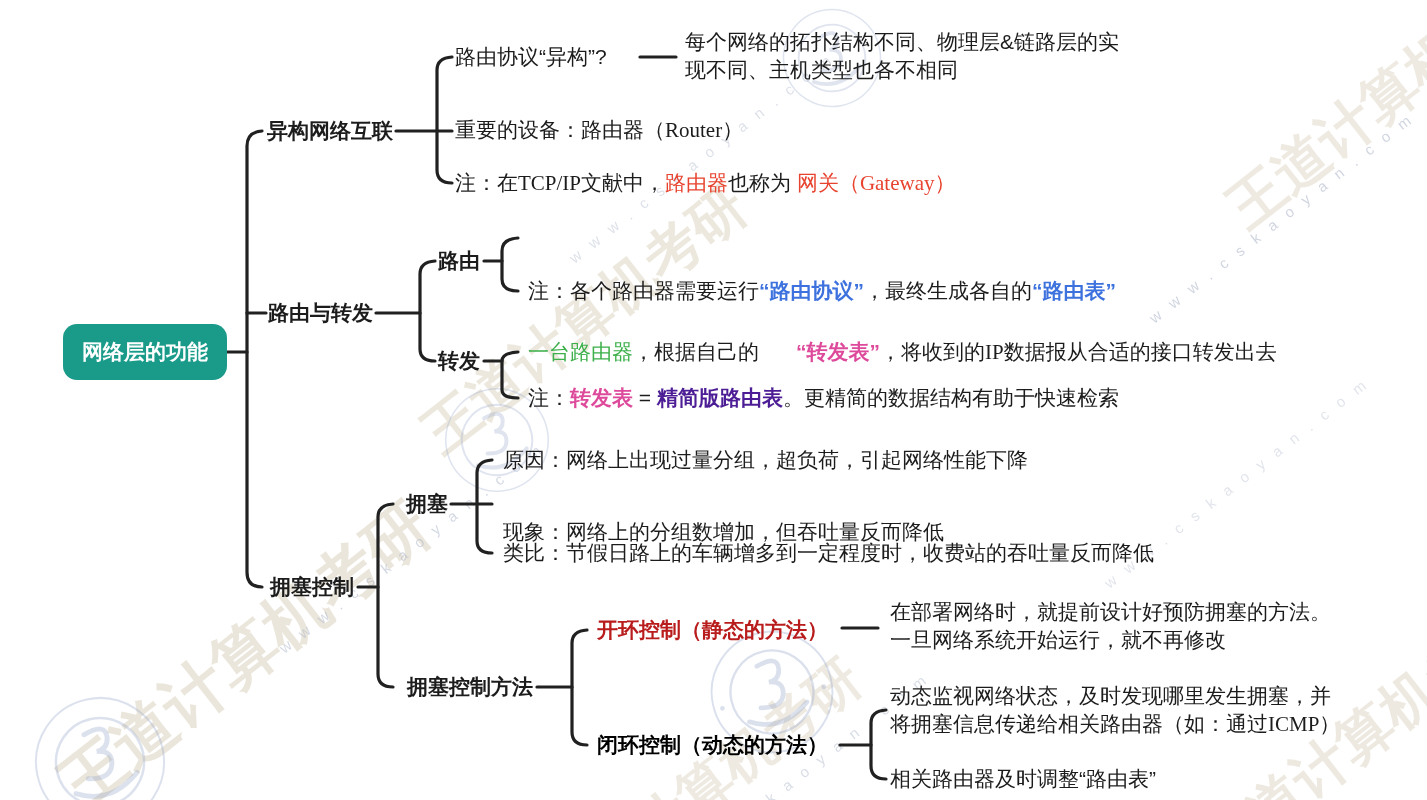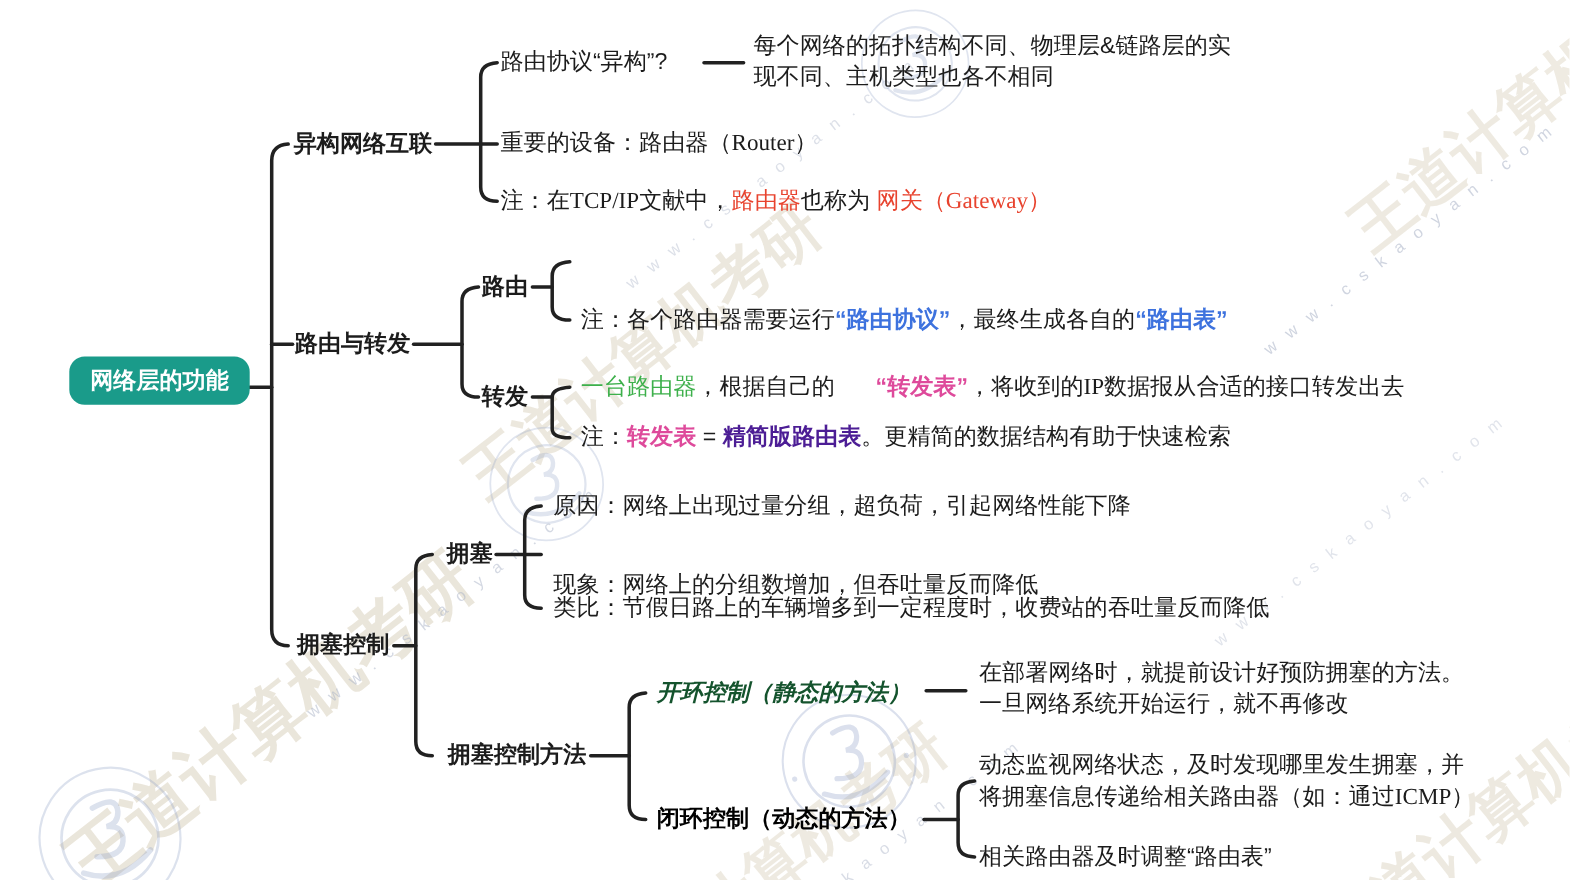--- a/index.html
+++ b/index.html
@@ -16,21 +16,21 @@
   
   .wires{position:absolute;left:0;top:0;z-index:1;}
   .wires path{fill:none;stroke:#212121;stroke-width:3.2;stroke-linecap:round;stroke-linejoin:round;}
   
   .tnode{
     position:absolute;z-index:2;transform:translateY(-50%);
     white-space:nowrap;font-size:21px;color:#1c1c1c;line-height:28px;
   }
   .lbl{font-weight:600;}
   .root-node{
-    position:absolute;z-index:2;left:63px;top:324px;width:164px;height:44px;
+    position:absolute;z-index:2;left:63px;top:324px;width:164px;height:56px;
     border-radius:14px;color:#ffffff;font-size:21px;font-weight:600;
     display:flex;align-items:center;justify-content:center;
   }
 </style>
 </head>
 <body>
 
 <div class="stage">
 
   <div class="wm wm-brand" style="left:585px;top:320px;font-size:56px;opacity:.38">王道计算机考研</div>
@@ -121,19 +121,19 @@
   <div class="tnode lbl" style="left:438px;top:361px"><span>转发</span></div>
   <div class="tnode" style="left:528px;top:352px"><span style="color: rgb(61, 176, 75);">一台路由器</span><span>，根据自己的</span><span style="color: rgb(222, 74, 155); font-weight: 700; padding-left: 37px;">“转发表”</span><span>，将收到的</span><span style="font-family: &quot;Liberation Serif&quot;, &quot;DejaVu Serif&quot;, serif;">IP</span><span>数据报从合适的接口转发出去</span></div>
   <div class="tnode" style="left:528px;top:398px"><span>注：</span><span style="color: rgb(222, 74, 155); font-weight: 700;">转发表</span><span> = </span><span style="color: #4c1d95; font-weight: 700;">精简版路由表</span><span>。更精简的数据结构有助于快速检索</span></div>
 
   <div class="tnode lbl" style="left:270px;top:587px"><span>拥塞控制</span></div>
   <div class="tnode lbl" style="left:406px;top:504px"><span>拥塞</span></div>
   <div class="tnode" style="left:503px;top:460px"><span>原因：网络上出现过量分组，超负荷，引起网络性能下降</span></div>
   <div class="tnode" style="left:503px;top:532px"><span>现象：网络上的分组数增加，但吞吐量反而降低</span></div>
   <div class="tnode" style="left:503px;top:553px"><span>类比：节假日路上的车辆增多到一定程度时，收费站的吞吐量反而降低</span></div>
   <div class="tnode lbl" style="left:407px;top:687px"><span>拥塞控制方法</span></div>
-  <div class="tnode lbl" style="left:597px;top:630px"><span style="color: #14532d; font-style: italic;">开环控制（静态的方法）</span></div>
+  <div class="tnode lbl" style="left:597px;top:630px"><span style="color: #b91c1c;">开环控制（静态的方法）</span></div>
   <div class="tnode" style="left:890px;top:626px"><span>在部署网络时，就提前设计好预防拥塞的方法。</span><br><span>一旦网络系统开始运行，就不再修改</span></div>
   <div class="tnode lbl" style="left:597px;top:745px"><span style="color: #000000;">闭环控制（动态的方法）</span></div>
   <div class="tnode" style="left:890px;top:779px"><span>相关路由器及时调整“路由表”</span></div>
   <div class="tnode" style="left:890px;top:710px"><span>动态监视网络状态，及时发现哪里发生拥塞，并</span><br><span>将拥塞信息传递给相关路由器（如：通过</span><span style="font-family: &quot;Liberation Serif&quot;, &quot;DejaVu Serif&quot;, serif;">ICMP</span><span>）</span></div>
 
 </div>
 
 </body></html>

